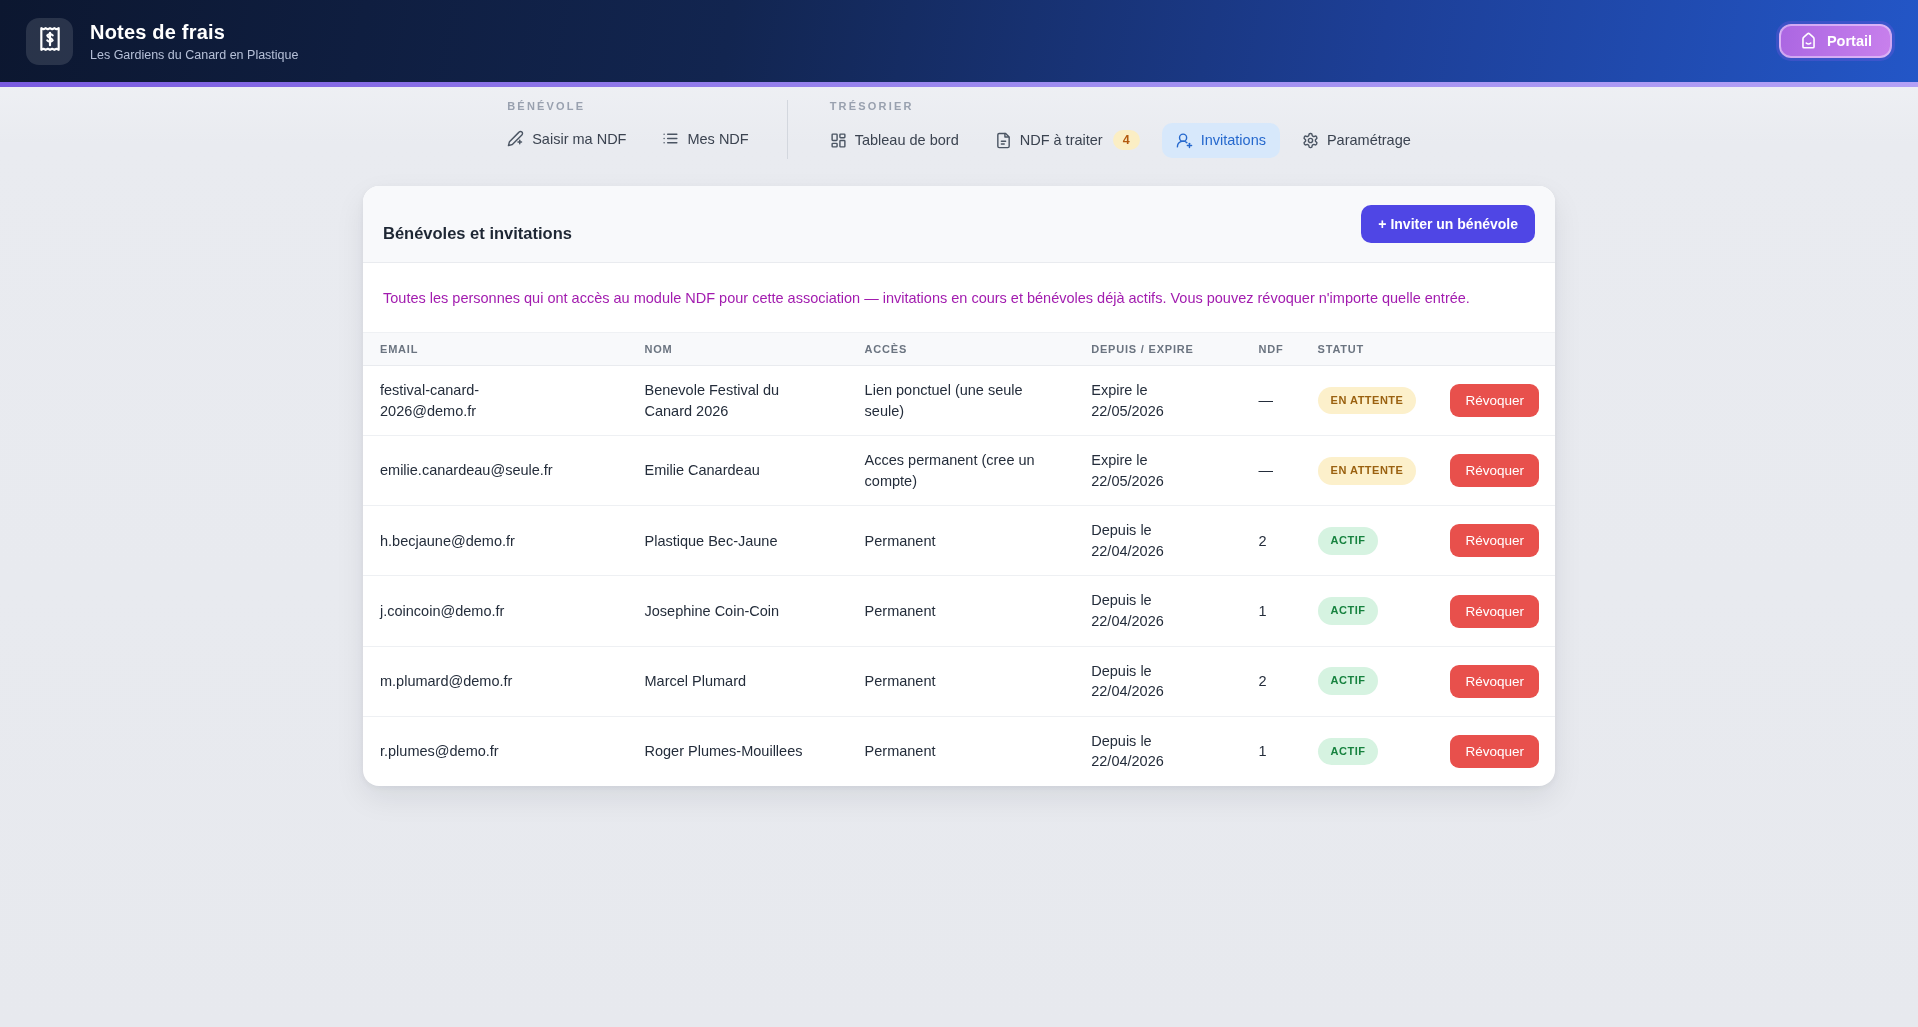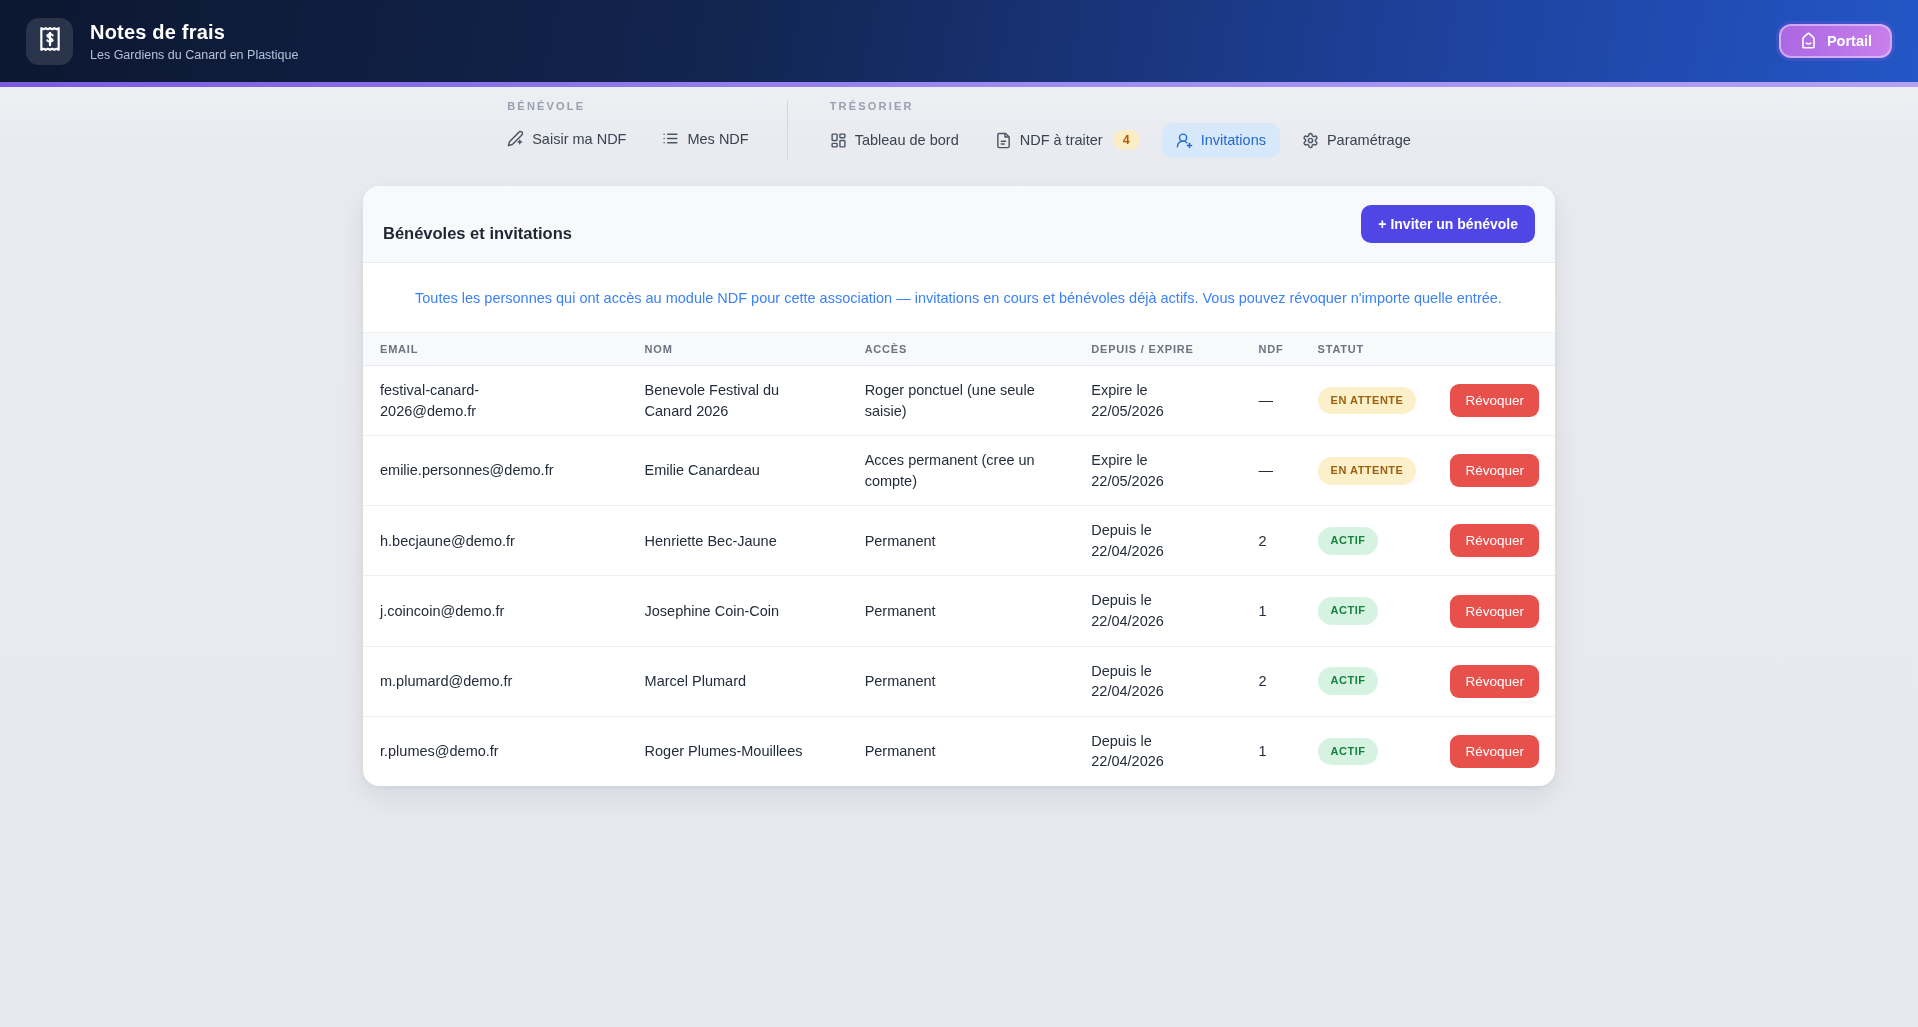--- a/index.html
+++ b/index.html
@@ -74,21 +74,21 @@
     background:#f8f9fb; border-bottom:1px solid #e9ebef;
     padding:19px 20px;
   }
   .card-title { font-size:16.5px; font-weight:700; color:#1e2734; }
   .invite-btn {
     background:#4f46e5; color:#fff; border:none; cursor:pointer;
     font-family:"Liberation Sans", sans-serif;
     font-size:14px; font-weight:600; border-radius:10px; padding:11px 17px;
   }
   .card-desc {
-    padding:25px 20px 23px; font-size:14.5px; color:#3b82f6; line-height:1.45;margin-left:32px;
+    padding:25px 20px 23px; font-size:14.5px; color:#a21caf; line-height:1.45;
   }
 
   
   table { width:100%; border-collapse:collapse; }
   thead th {
     background:#f8f9fb; text-align:left;
     font-size:11px; font-weight:700; color:#6b7480; letter-spacing:.8px;
     padding:10px 17px; border-top:1px solid #eff1f4; border-bottom:1px solid #e9ebef;
   }
   tbody td {
@@ -245,52 +245,52 @@
       </thead>
       <tbody id="tbody-root">
           <tr>
             <td class="c-email">
               <div class="cellw">festival-canard-2026@demo.fr</div>
             </td>
             <td class="c-nom">
               <div class="cellw">Benevole Festival du Canard 2026</div>
             </td>
             <td class="c-acces">
-              <div class="cellw">Roger ponctuel (une seule saisie)</div>
+              <div class="cellw">Lien ponctuel (une seule seule)</div>
             </td>
             <td class="c-date">
               <div class="cellw">Expire le 22/05/2026</div>
             </td>
             <td class="c-ndf">—</td>
             <td class="c-statut"><span class="badge-statut pending">EN ATTENTE</span></td>
             <td class="c-action"><button class="btn-revoke">Révoquer</button></td>
           </tr>
           <tr>
             <td class="c-email">
-              <div class="cellw">emilie.personnes@demo.fr</div>
+              <div class="cellw">emilie.canardeau@seule.fr</div>
             </td>
             <td class="c-nom">
               <div class="cellw">Emilie Canardeau</div>
             </td>
             <td class="c-acces">
               <div class="cellw">Acces permanent (cree un compte)</div>
             </td>
             <td class="c-date">
               <div class="cellw">Expire le 22/05/2026</div>
             </td>
             <td class="c-ndf">—</td>
             <td class="c-statut"><span class="badge-statut pending">EN ATTENTE</span></td>
             <td class="c-action"><button class="btn-revoke">Révoquer</button></td>
           </tr>
           <tr>
             <td class="c-email">
               <div class="cellw">h.becjaune@demo.fr</div>
             </td>
             <td class="c-nom">
-              <div class="cellw">Henriette Bec-Jaune</div>
+              <div class="cellw">Plastique Bec-Jaune</div>
             </td>
             <td class="c-acces">
               <div class="cellw">Permanent</div>
             </td>
             <td class="c-date">
               <div class="cellw">Depuis le 22/04/2026</div>
             </td>
             <td class="c-ndf">2</td>
             <td class="c-statut"><span class="badge-statut active">ACTIF</span></td>
             <td class="c-action"><button class="btn-revoke">Révoquer</button></td>

